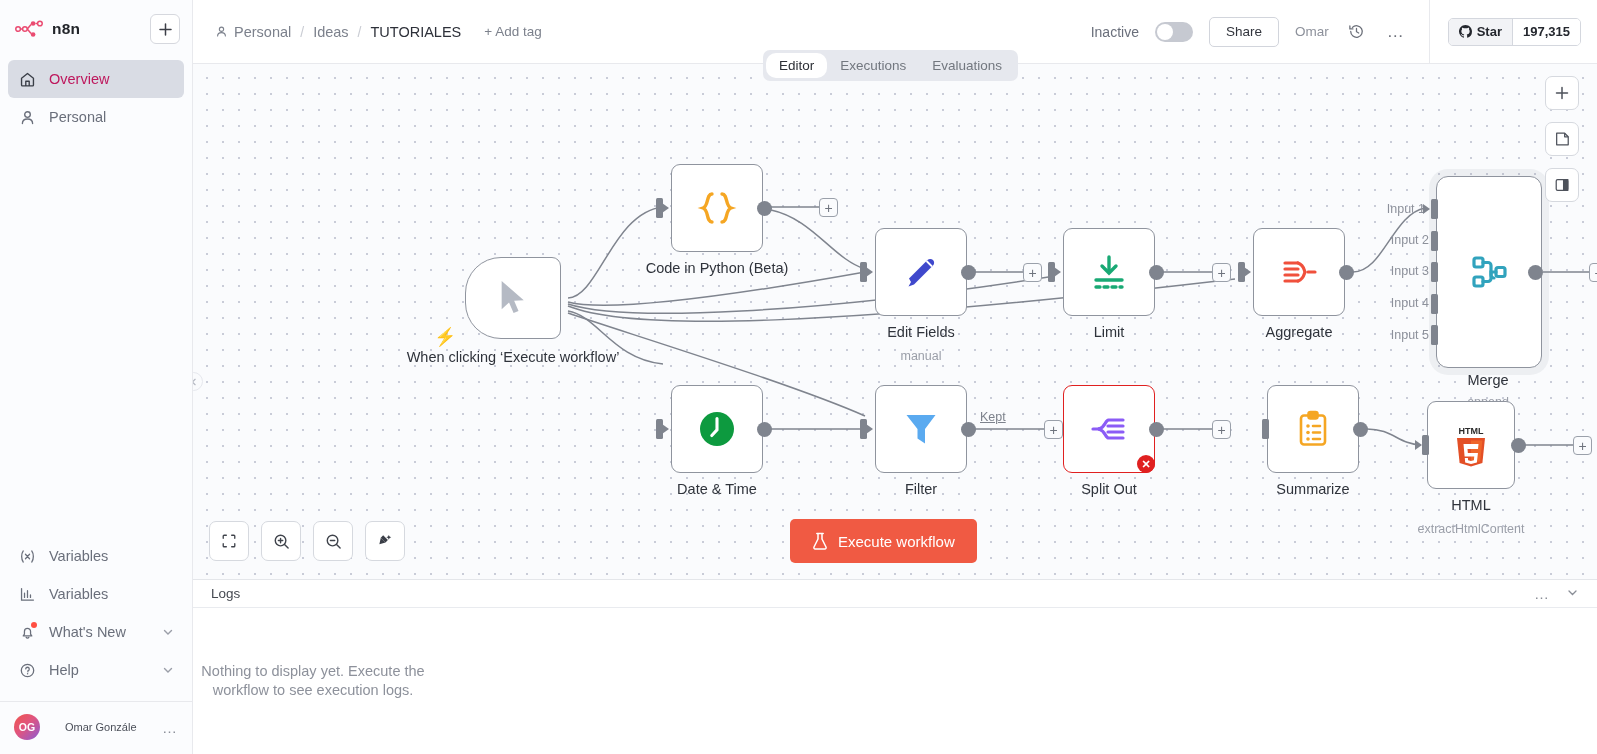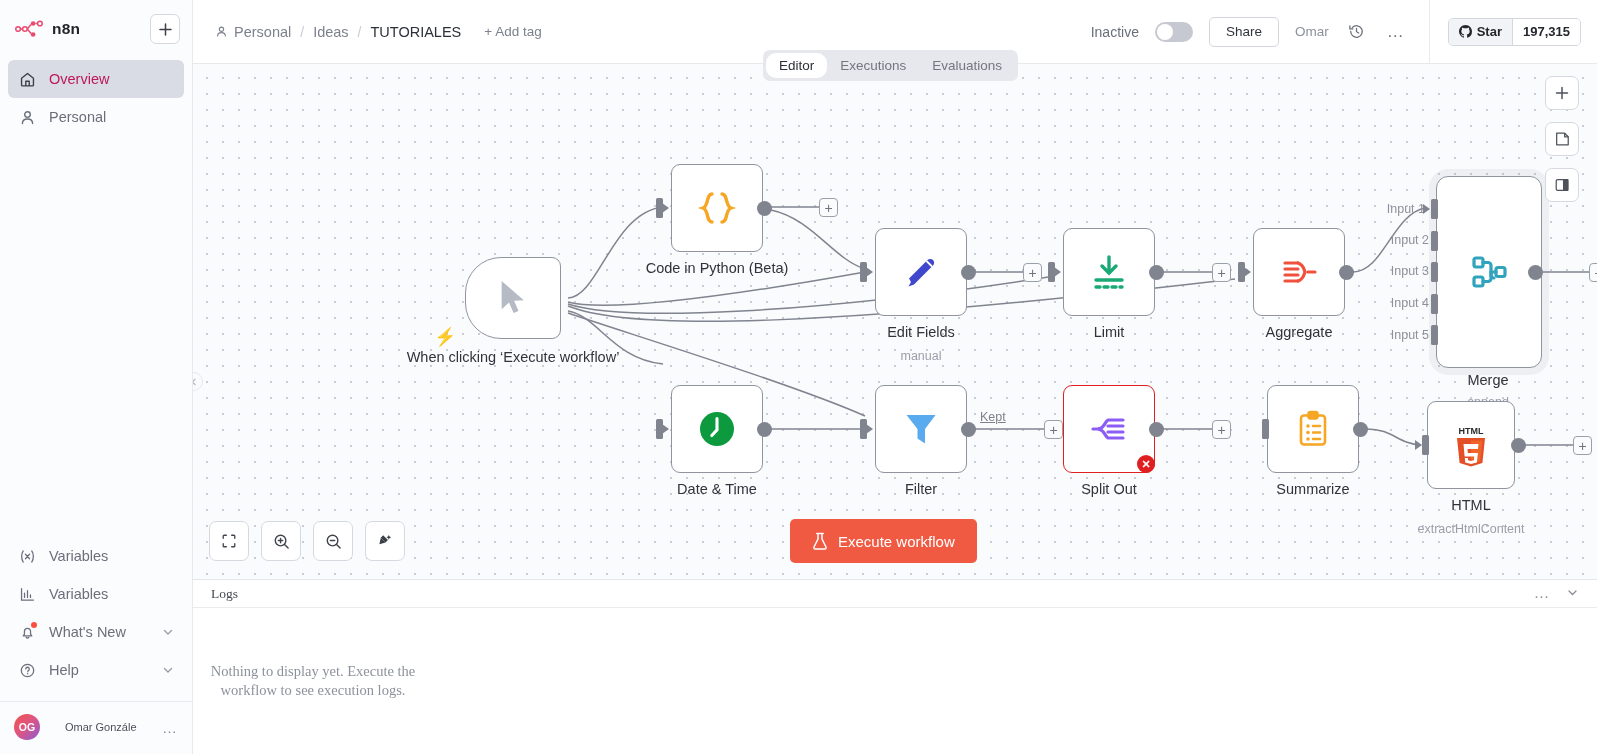--- a/index.html
+++ b/index.html
@@ -187,21 +187,21 @@
     cursor: pointer; color: #40444c;
   }
   .exec-btn {
     position: absolute; left: 597px; bottom: 16px; height: 44px; padding: 0 22px;
     background: #f05a43; color: #fff; border: none; border-radius: 5px;
     font-size: 15px; font-family: inherit; display: flex; align-items: center;
     gap: 10px; cursor: pointer;
   }
 
   
-  .logs { flex: 0 0 175px; background: #fff; display: flex; flex-direction: column; border-top: 1px solid #e4e6ea; font-family: Liberation Serif, serif; }
+  .logs { flex: 0 0 175px; background: #fff; display: flex; flex-direction: column; border-top: 1px solid #e4e6ea; }
   .logs-hdr {
     height: 28px; display: flex; align-items: center; padding: 0 18px;
     border-bottom: 1px solid #e9ebef;
   }
   .logs-title { font-size: 13.5px; color: #454951; }
   .logs-actions { margin-left: auto; display: flex; align-items: center; gap: 16px; color: #8a8e97; }
   .logs-dots { font-size: 15px; letter-spacing: 1px; cursor: pointer; }
   .logs-body { flex: 1 1 auto; display: flex; align-items: center; justify-content: flex-start; }
   .logs-empty {
     font-size: 14.5px; color: #8d919b; text-align: center; line-height: 1.28; max-width: 240px;

